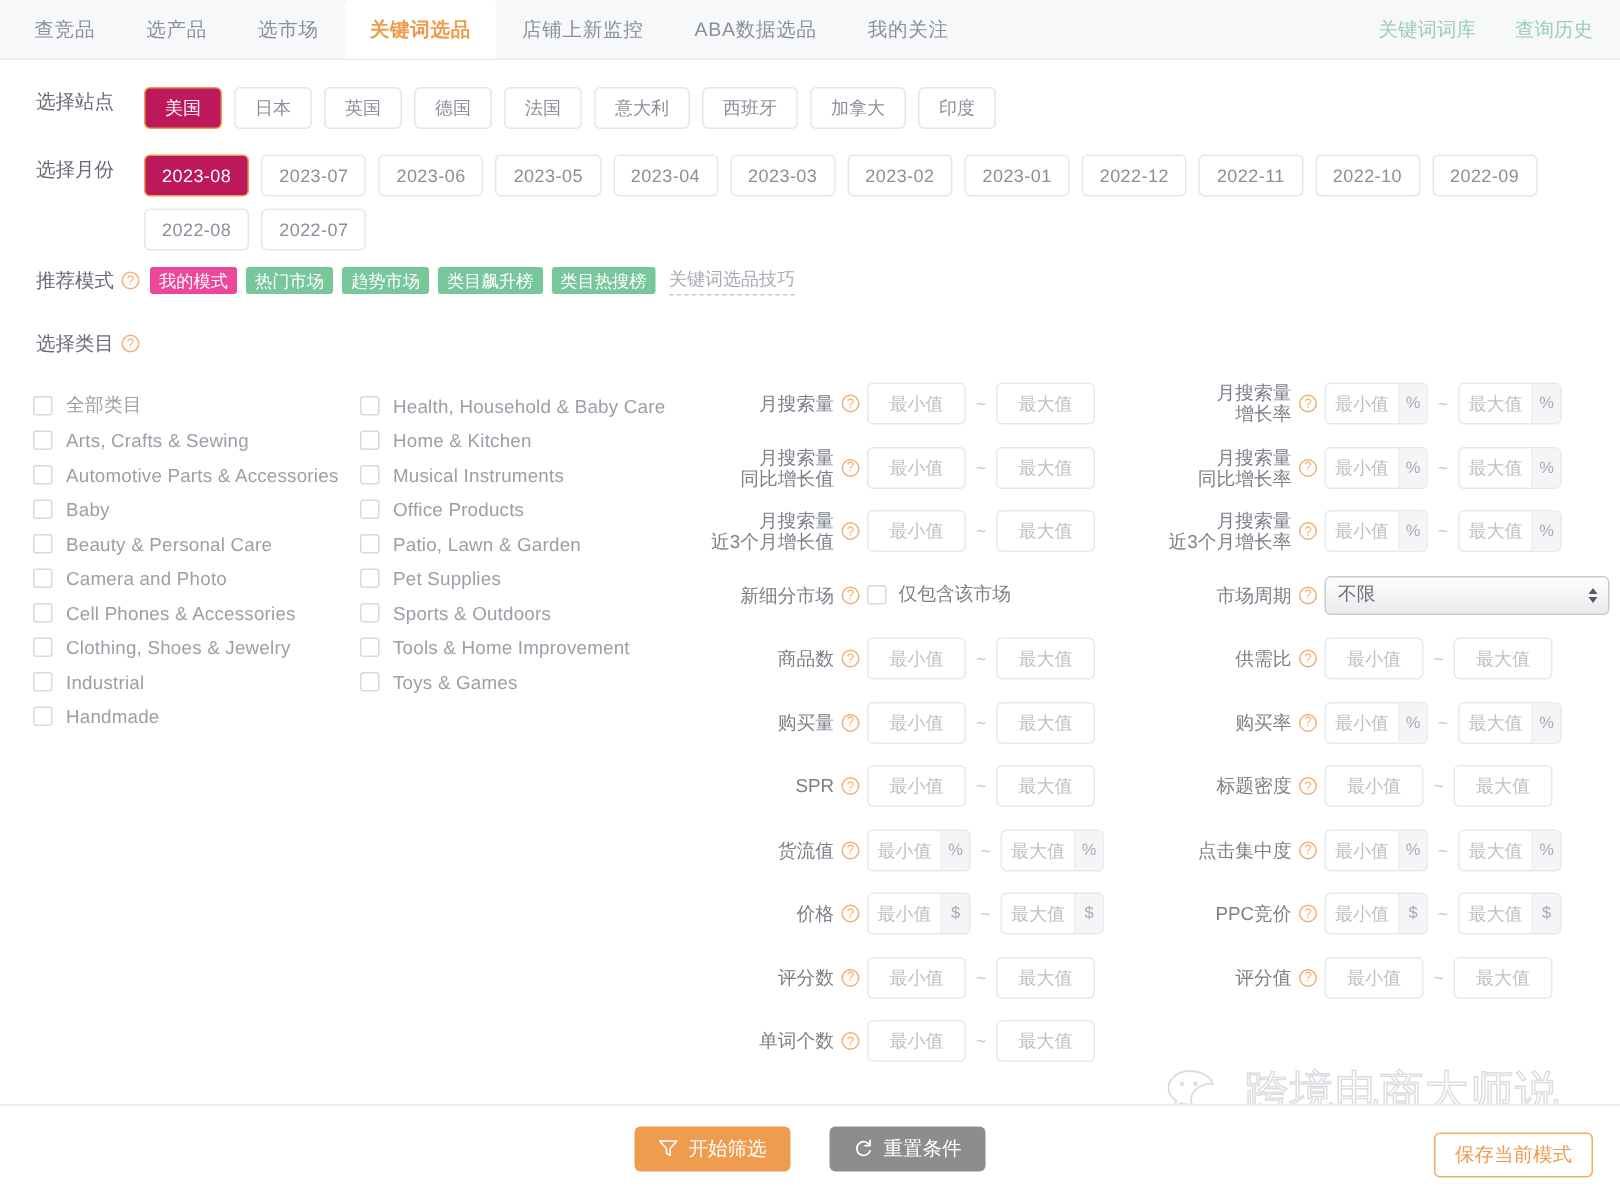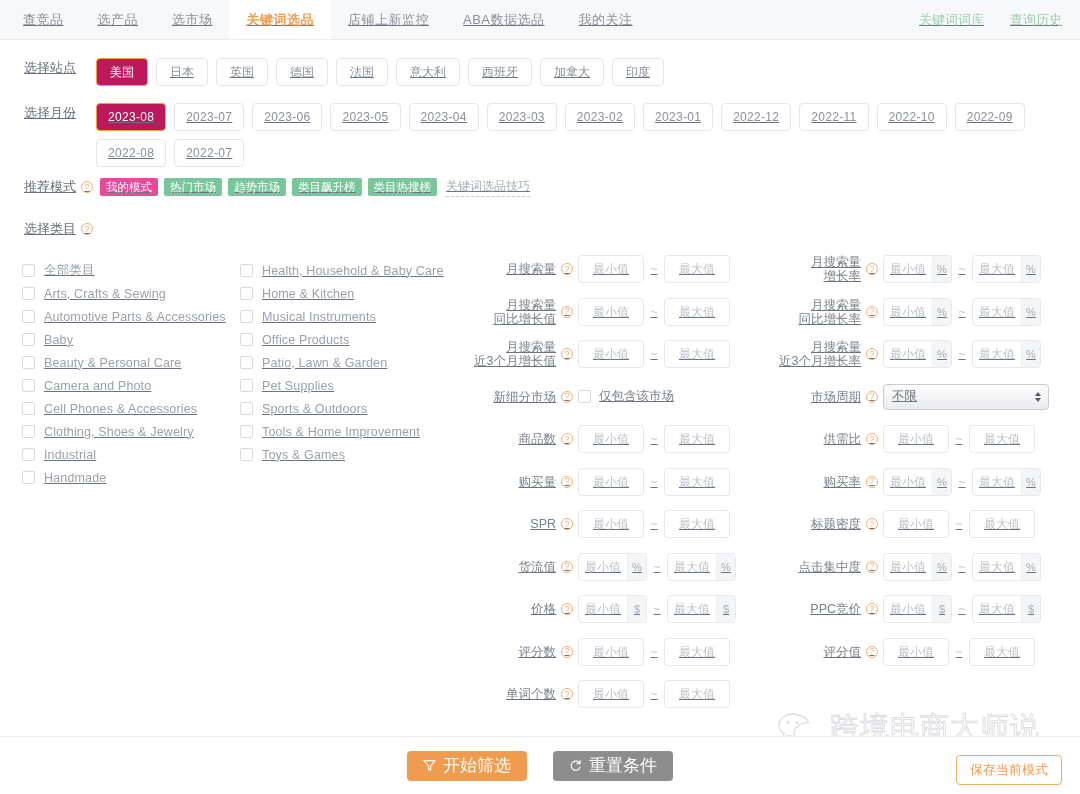--- a/index.html
+++ b/index.html
@@ -4,21 +4,21 @@
 <style>
   * { box-sizing: border-box; margin: 0; padding: 0; }
   html, body {
     width: 1080px; height: 794px;
     background: #ffffff;
     font-family: "Liberation Sans", "DejaVu Sans", sans-serif;
     font-size: 12px;
     color: #6b7280;
     overflow: hidden;
   }
-  #app { position: relative; width: 1080px; height: 794px; background: #fff; text-decoration: underline; }
+  #app { position: relative; width: 1080px; height: 794px; background: #fff; }
 
   
   .topnav {
     height: 40px;
     background: #f7f8fa;
     border-bottom: 1px solid #ececec;
     display: flex;
     align-items: stretch;
     position: relative;
   }
@@ -190,21 +190,21 @@
     display: flex; align-items: center; justify-content: center;
     width: 19px;
     background: #f4f5f7;
     border-left: 1px solid #eceef1;
     color: #a9adb4;
     font-size: 11px;
   }
   .tilde { width: 20px; text-align: center; color: #c3c7cd; font-size: 12px; }
 
   .sel {
-    width: 166px; height: 26px;
+    width: 190px; height: 26px;
     border: 1px solid #c8ccd2;
     border-radius: 4px;
     background: linear-gradient(#fdfdfd, #eaebed);
     display: flex; align-items: center;
     padding: 0 8px;
     font-size: 12.5px;
     color: #6b7078;
     position: relative;
     cursor: pointer;
   }
@@ -256,21 +256,21 @@
     align-items: center;
     justify-content: center;
     gap: 26px;
   }
   .btn {
     height: 30px;
     padding: 0 16px;
     border-radius: 4px;
     display: inline-flex; align-items: center; justify-content: center;
     gap: 7px;
-    font-size: 17px;
+    font-size: 13px;
     color: #fff;
     border: 0;
     cursor: pointer;
     font-family: "Liberation Sans", sans-serif;
   }
   .btn.primary { background: #ef9c4f; }
   .btn.ghost { background: #8d8d8d; }
   .btn svg { display: block; }
 
   .btn-save {

